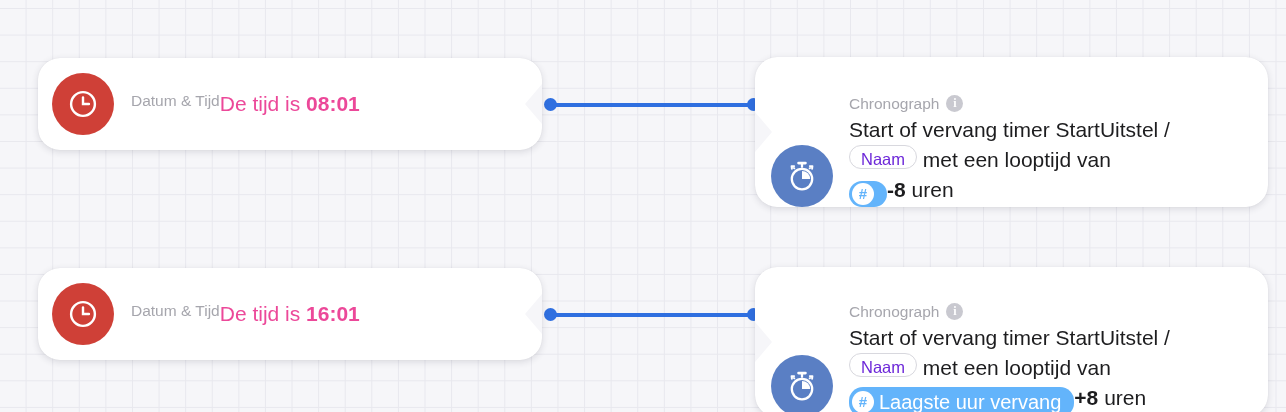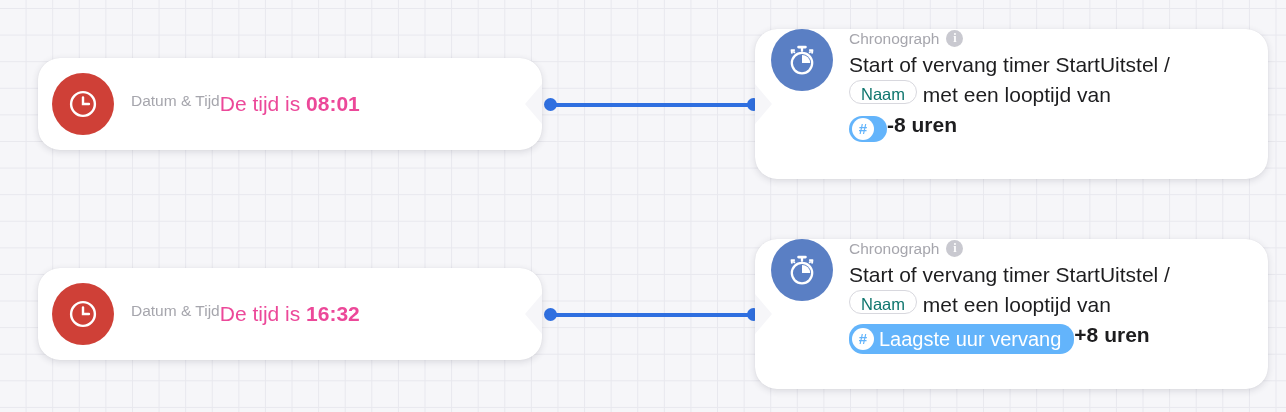--- a/index.html
+++ b/index.html
@@ -105,21 +105,22 @@
     font-size: 21px;
     color: #ec4899;
     line-height: 1.2;
     white-space: nowrap;
   }
   .trigger-title b { font-weight: 700; }
 
   
   .action-card {
     padding: 0 16px 0 16px;
-    align-items: flex-start;
+    align-items: flex-end;
+    margin-top: 28px;
   }
   .action-body {
     margin-left: 16px;
     display: flex;
     flex-direction: column;
     justify-content: center;
   }
   .kicker-row {
     display: flex;
     align-items: center;
@@ -144,21 +145,21 @@
     color: #1d1d1f;
     line-height: 30px;
   }
   .action-text b { font-weight: 400; }
 
   
   .pill-outline {
     display: inline-block;
     border: 1.5px solid #d8d8de;
     border-radius: 13px;
-    color: #0f766e;
+    color: #6d28d9;
     font-size: 16.5px;
     line-height: 1;
     padding: 5px 11px 0;
     vertical-align: 2px;
     background: #fff;
   }
   .chip {
     display: inline-flex;
     align-items: center;
     gap: 5px;
@@ -177,21 +178,21 @@
     border-radius: 50%;
     background: #ffffff;
     color: #63b4fb;
     font-size: 15px;
     font-weight: 700;
     line-height: 22px;
     text-align: center;
     flex: 0 0 auto;
   }
   .offset { font-weight: 700; }
-  .unit   { font-weight: 700; }
+  .unit   { font-weight: 400; }
 
   svg { display: block; }
 </style>
 </head>
 <body>
 
 <div id="canvas">
 
   <div class="edge" style="left:551px; top:103px; width:204px;"></div>
   <div class="edge-dot" style="left:544px; top:98px;"></div>
@@ -249,21 +250,21 @@
   <div class="node trigger-card" style="left:38px; top:268px; width:504px; height:92px;">
     <div class="avatar red">
       <svg width="34" height="34" viewBox="0 0 24 24" fill="none" stroke="#ffffff" stroke-width="1.7" stroke-linecap="round">
         <circle cx="12" cy="12" r="8.4"></circle>
         <path d="M12 7.3 V12 H16.2"></path>
       </svg>
     </div>
     <div class="trigger-body">
       <div class="node-kicker">Datum &amp; Tijd</div>
       <div class="trigger-title">
-        <span>De tijd is </span><b>16:32</b>
+        <span>De tijd is </span><b>16:01</b>
       </div>
     </div>
     <div class="notch right"></div>
   </div>
 
   <div class="node action-card" style="left:755px; top:239px; width:513px; height:150px;">
     <div class="avatar blue">
       <svg width="34" height="34" viewBox="0 0 24 24" fill="none" stroke="#ffffff" stroke-width="1.6" stroke-linecap="round" stroke-linejoin="round">
         <circle cx="12" cy="14.2" r="7.2"></circle>
         <path d="M9.6 2.9 h4.8" stroke-width="2"></path>

